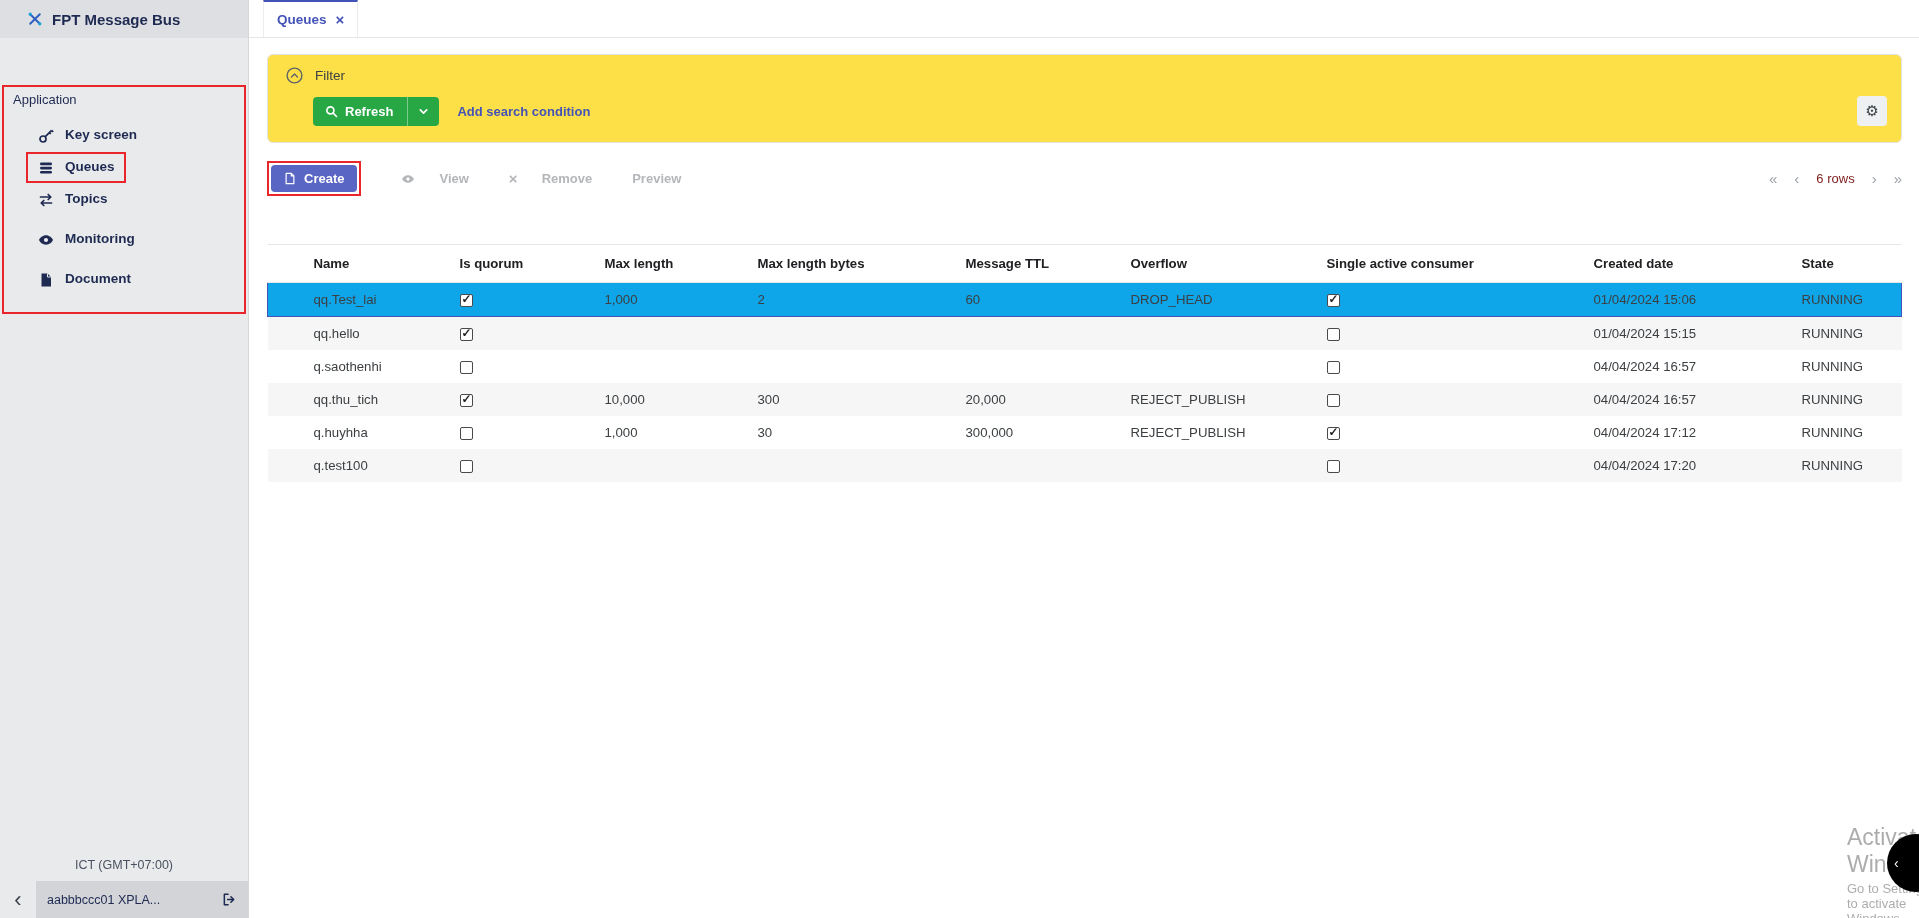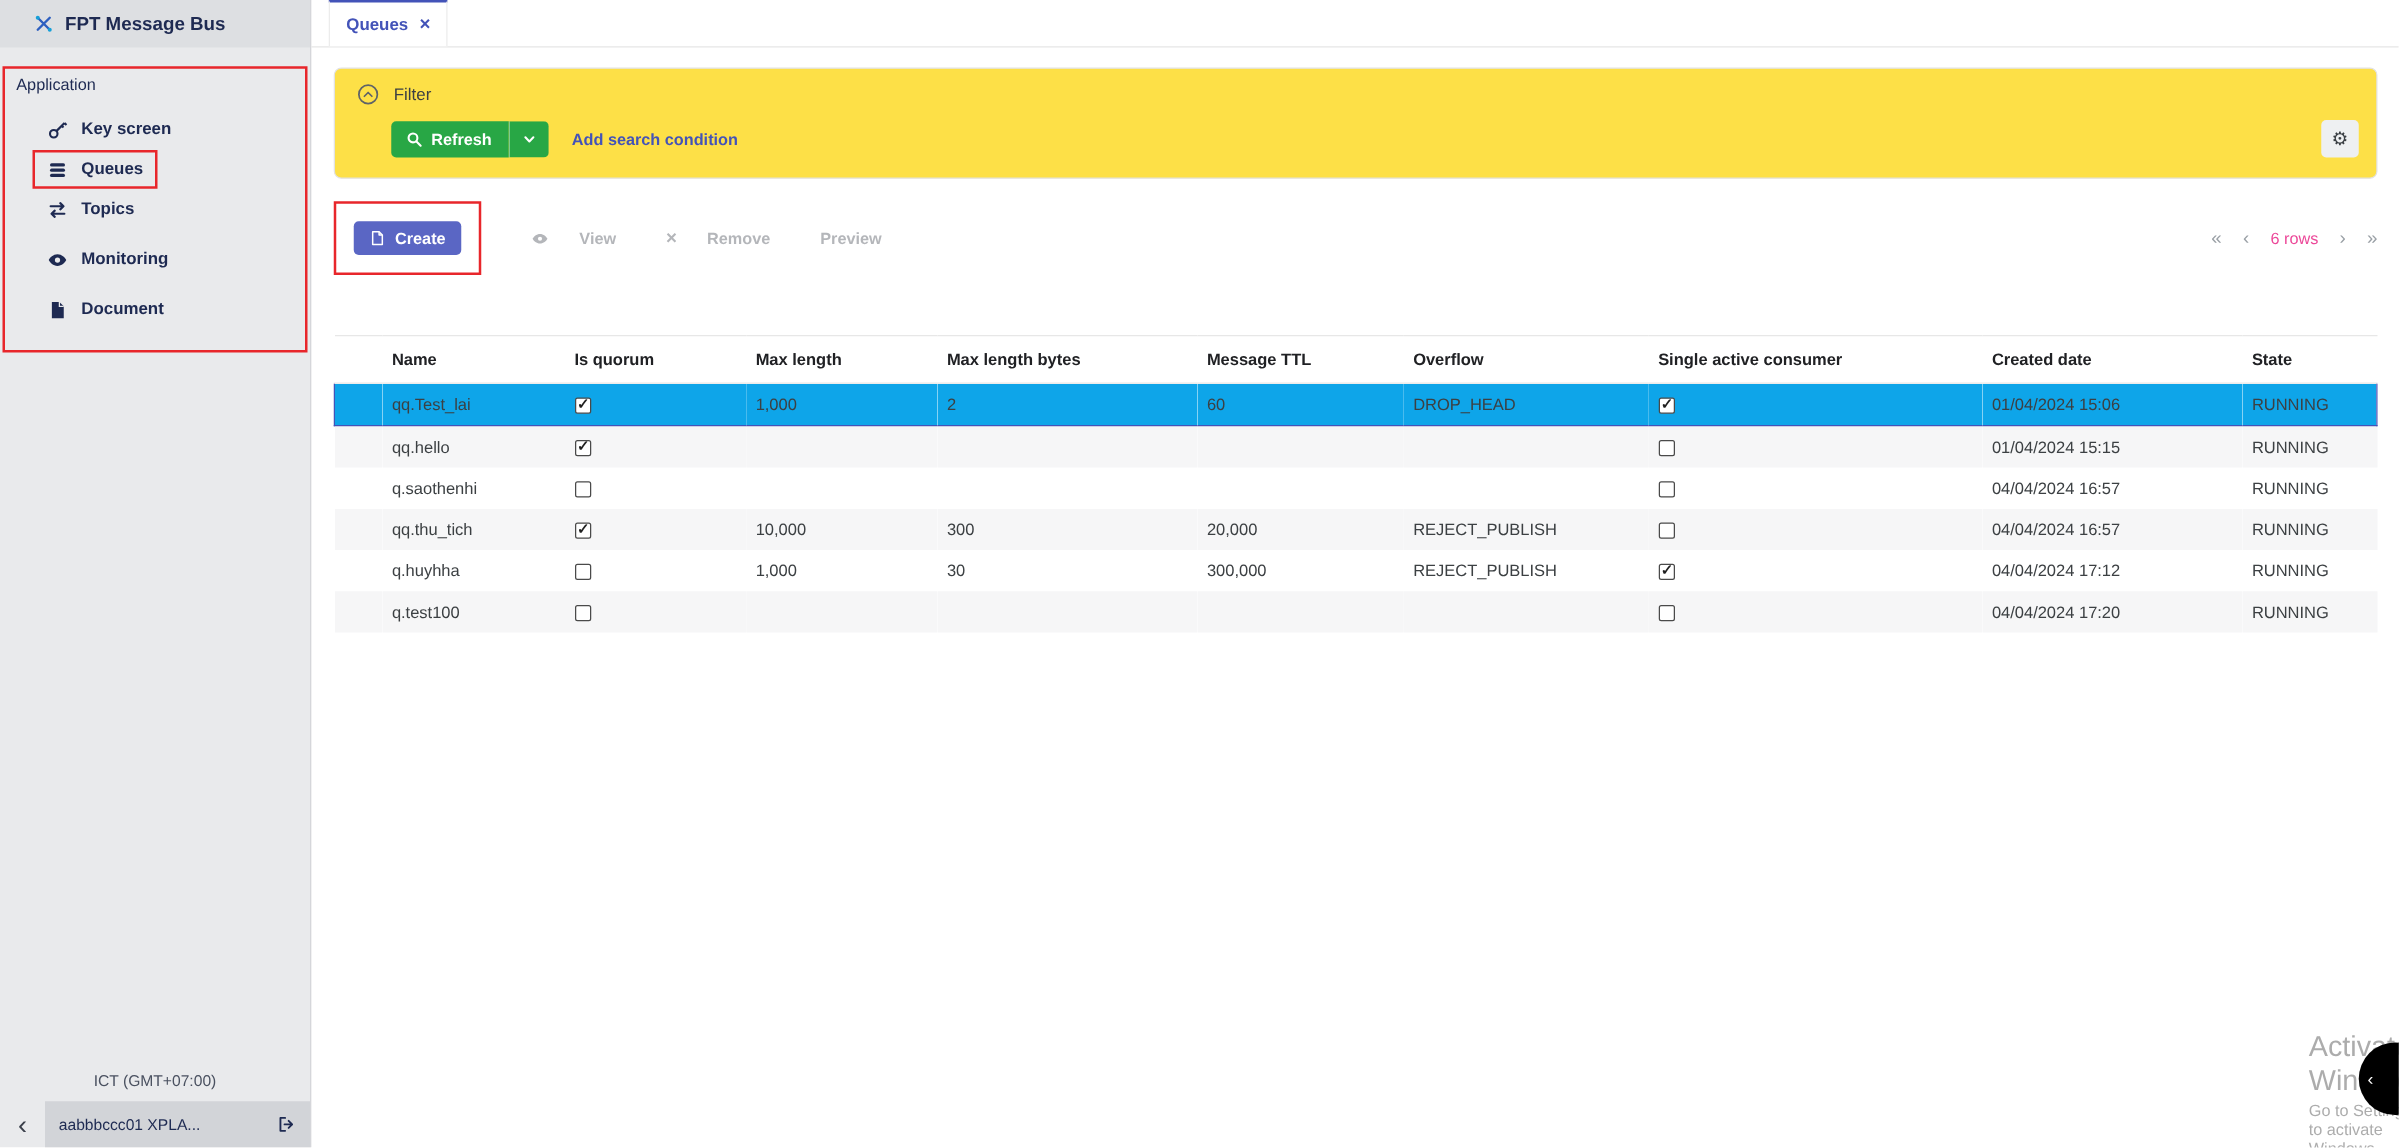--- a/index.html
+++ b/index.html
@@ -6,21 +6,21 @@
   html,body { margin:0; padding:0; }
   body {
     width:1919px; height:918px; overflow:hidden; background:#fff;
     font-family:"Liberation Sans", sans-serif; color:#3c4043;
   }
   .app { display:flex; width:100%; height:100%; }
 
   
   .sidebar {
     width:249px; min-width:249px; background:#e9eaec; border-right:1px solid #d5d6da;
-    display:flex; flex-direction:column; position:relative;
+    display:flex; flex-direction:column; position:relative;gap:32px;
   }
   .sidebar-header {
     height:38px; background:#dddfe2; display:flex; align-items:center; gap:9px; padding-left:26px;
   }
   .sidebar-title { font-size:15px; font-weight:700; color:#1e2a52; white-space:nowrap; }
   .nav-box {
     border:2px solid #e8262b; margin:15px 2px 0 2px; padding:2px 0 16px 0;
   }
   .section-label { font-size:13px; color:#1e2a52; padding:3px 0 12px 9px; }
   .nav-item {
@@ -75,36 +75,36 @@
     border-radius:0 4px 4px 0; padding:0 10px; display:flex; align-items:center;
   }
   .refresh-caret svg, .refresh-main svg { display:block; }
   .link-add { margin-left:18px; color:#4353b8; font-size:13px; font-weight:600; cursor:pointer; }
   .gear-btn {
     margin-left:auto; width:30px; height:30px; border-radius:4px; background:#eef0f2;
     display:flex; align-items:center; justify-content:center; font-size:15px; color:#3a3f44; cursor:pointer;
   }
 
   .toolbar { display:flex; align-items:center; margin-top:18px; }
-  .create-wrap { border:2px solid #e8262b; padding:14px; display:inline-flex;justify-content:flex-end; }
+  .create-wrap { border:2px solid #e8262b; padding:2px; display:inline-flex;justify-content:flex-end; }
   .btn-create {
     background:#5a66c4; color:#fff; font-size:13px; font-weight:600; border:none; border-radius:4px;
     padding:6px 13px; display:flex; align-items:center; gap:8px; cursor:pointer;
   }
   .btn-create svg { display:block; }
   .tool-disabled {
     margin-left:40px; color:#b4b6ba; font-size:13px; font-weight:600;
     display:flex; align-items:center; gap:24px;
   }
   .tool-disabled .x-glyph { font-size:15px; line-height:1; }
   .tool-disabled svg { display:block; }
 
   .pagination { margin-left:auto; display:flex; align-items:center; gap:17px; }
   .page-arrow { color:#9aa0a6; font-size:15px; line-height:1; cursor:pointer; }
-  .rows-count { color:#ec4899; font-size:13px; }
+  .rows-count { color:#7f1d1d; font-size:13px; }
 
   
   .table-wrap { margin-top:16px; }
   table { border-collapse:collapse; width:100%; table-layout:fixed; font-size:13.2px; color:#3c4043;margin-top:48px; }
   thead th {
     text-align:left; font-weight:700; color:#202124; font-size:13.2px;
     padding:11px 8px; border-top:1px solid #e7e7e7; border-bottom:1px solid #e7e7e7;
   }
   tbody td { padding:9px 8px; white-space:nowrap; overflow:hidden; }
   tbody tr:nth-child(even) { background:#f6f6f7; }

